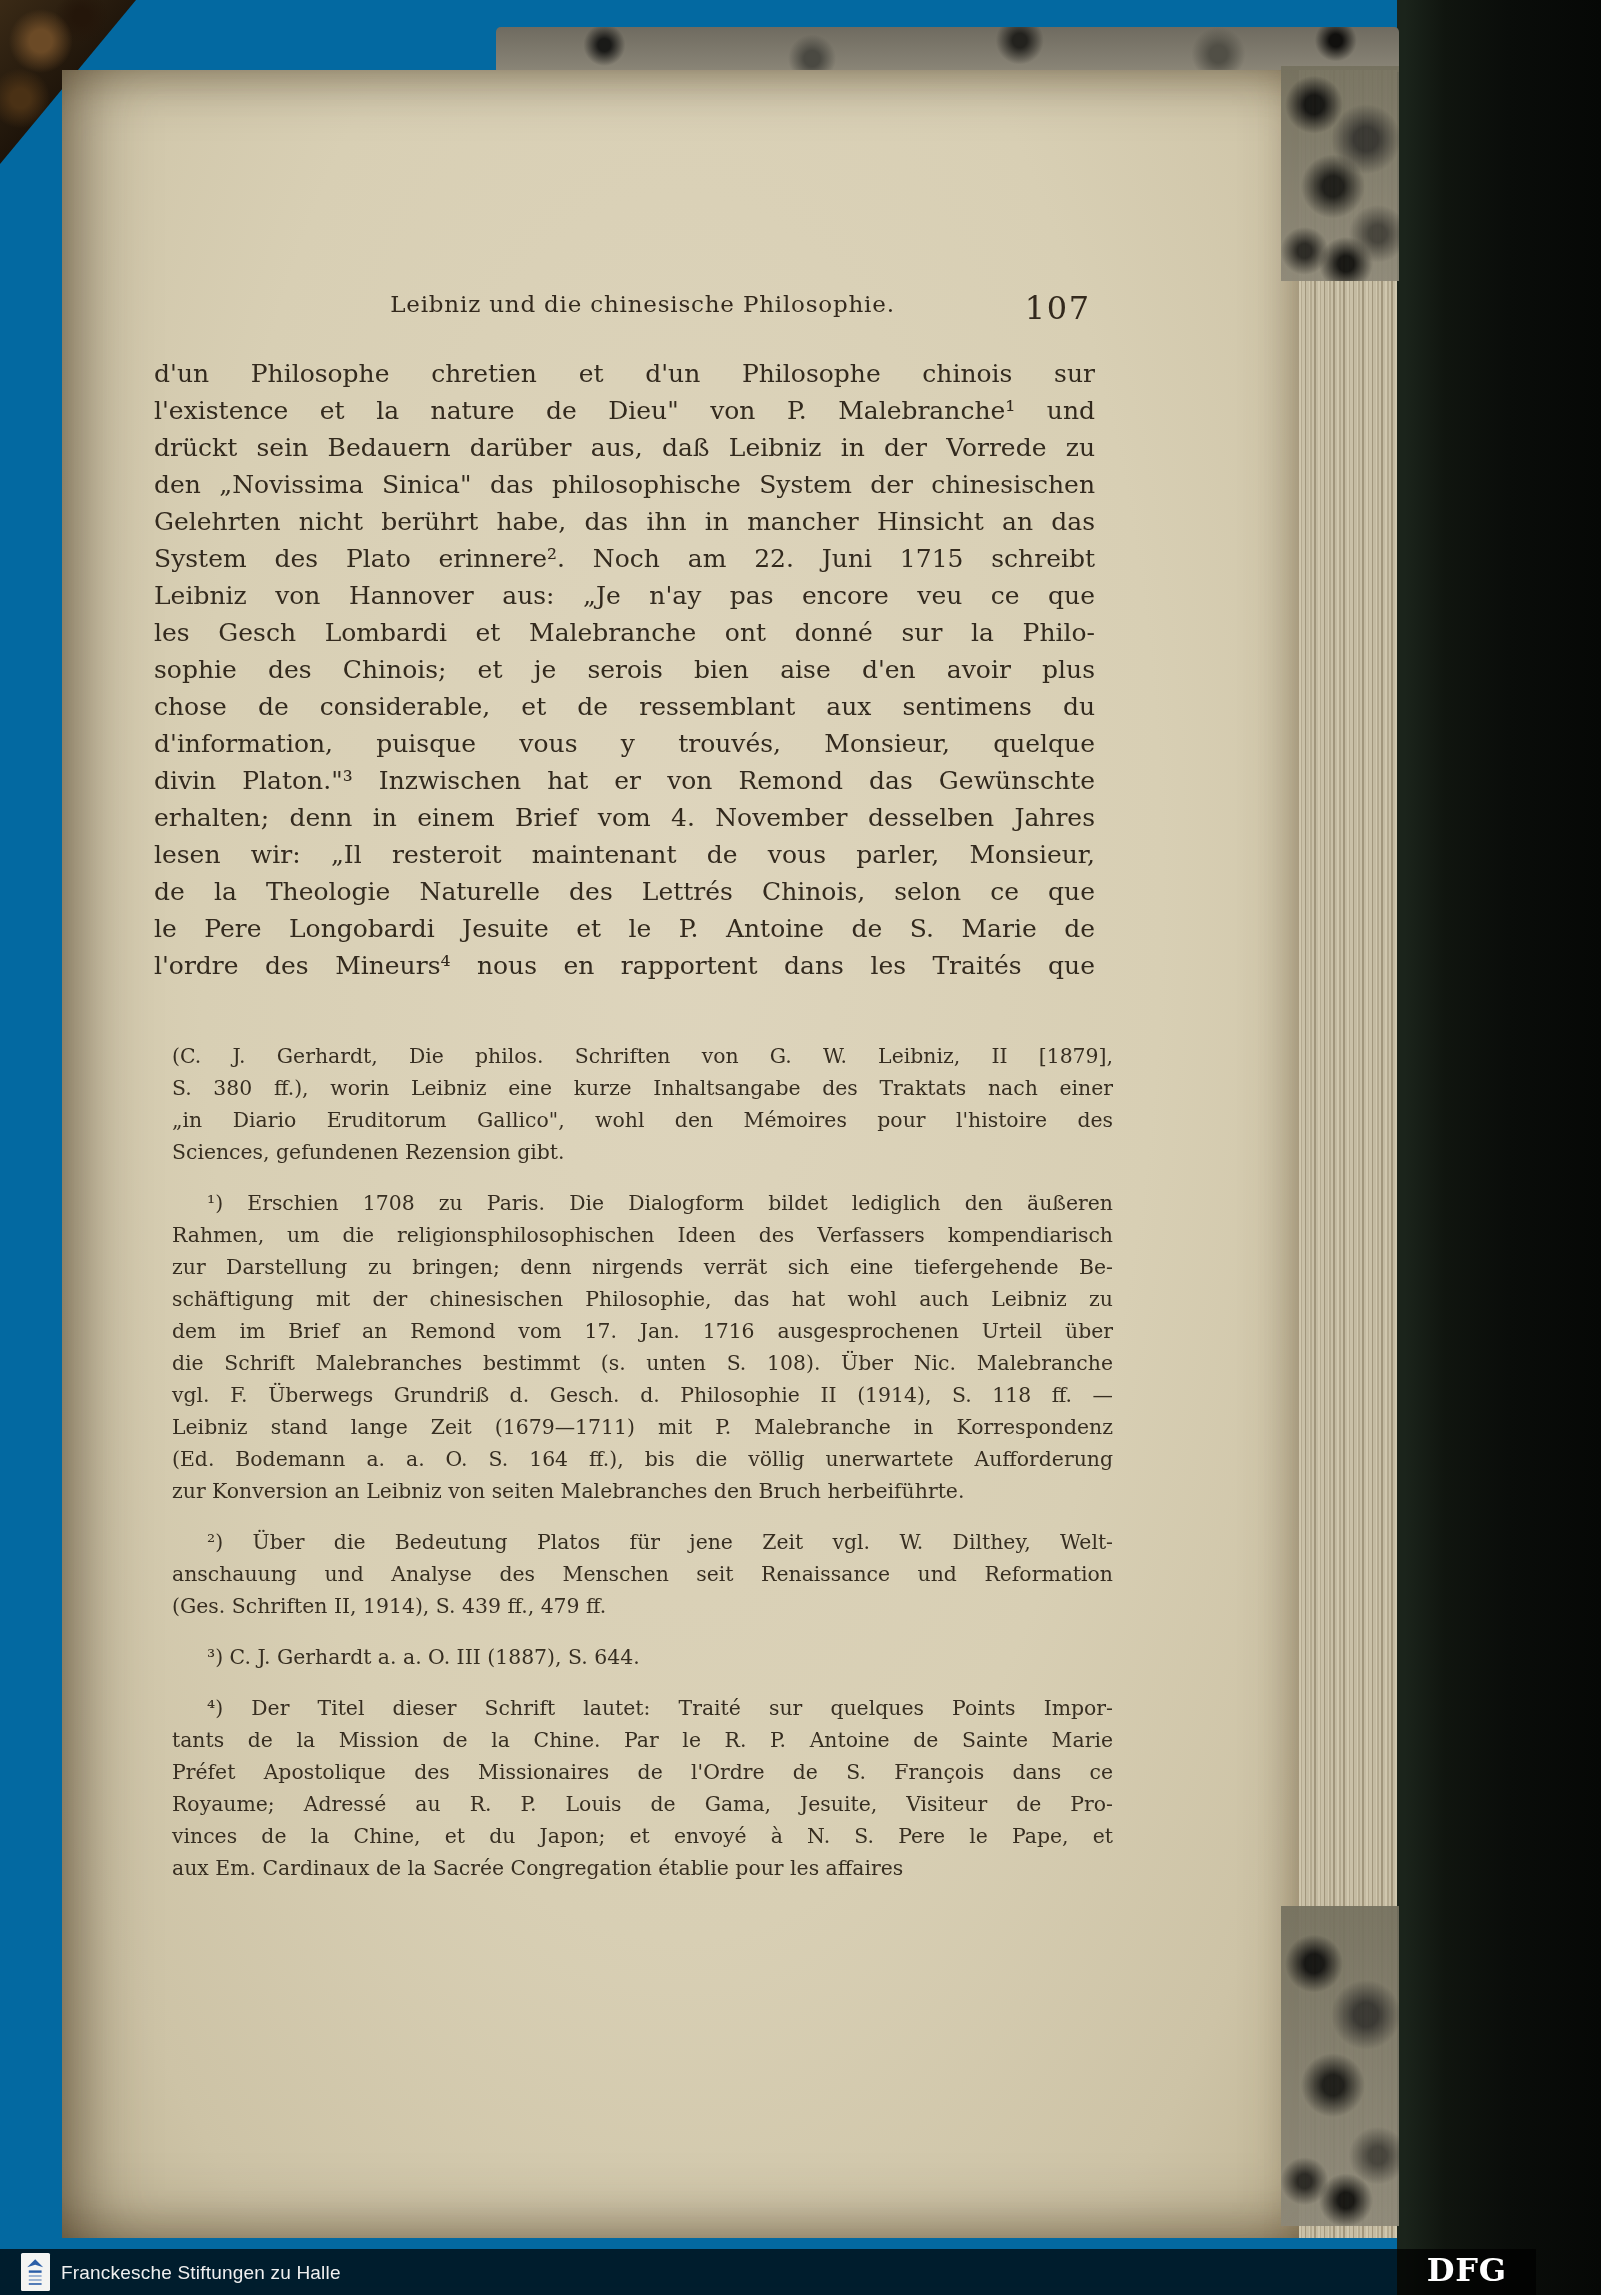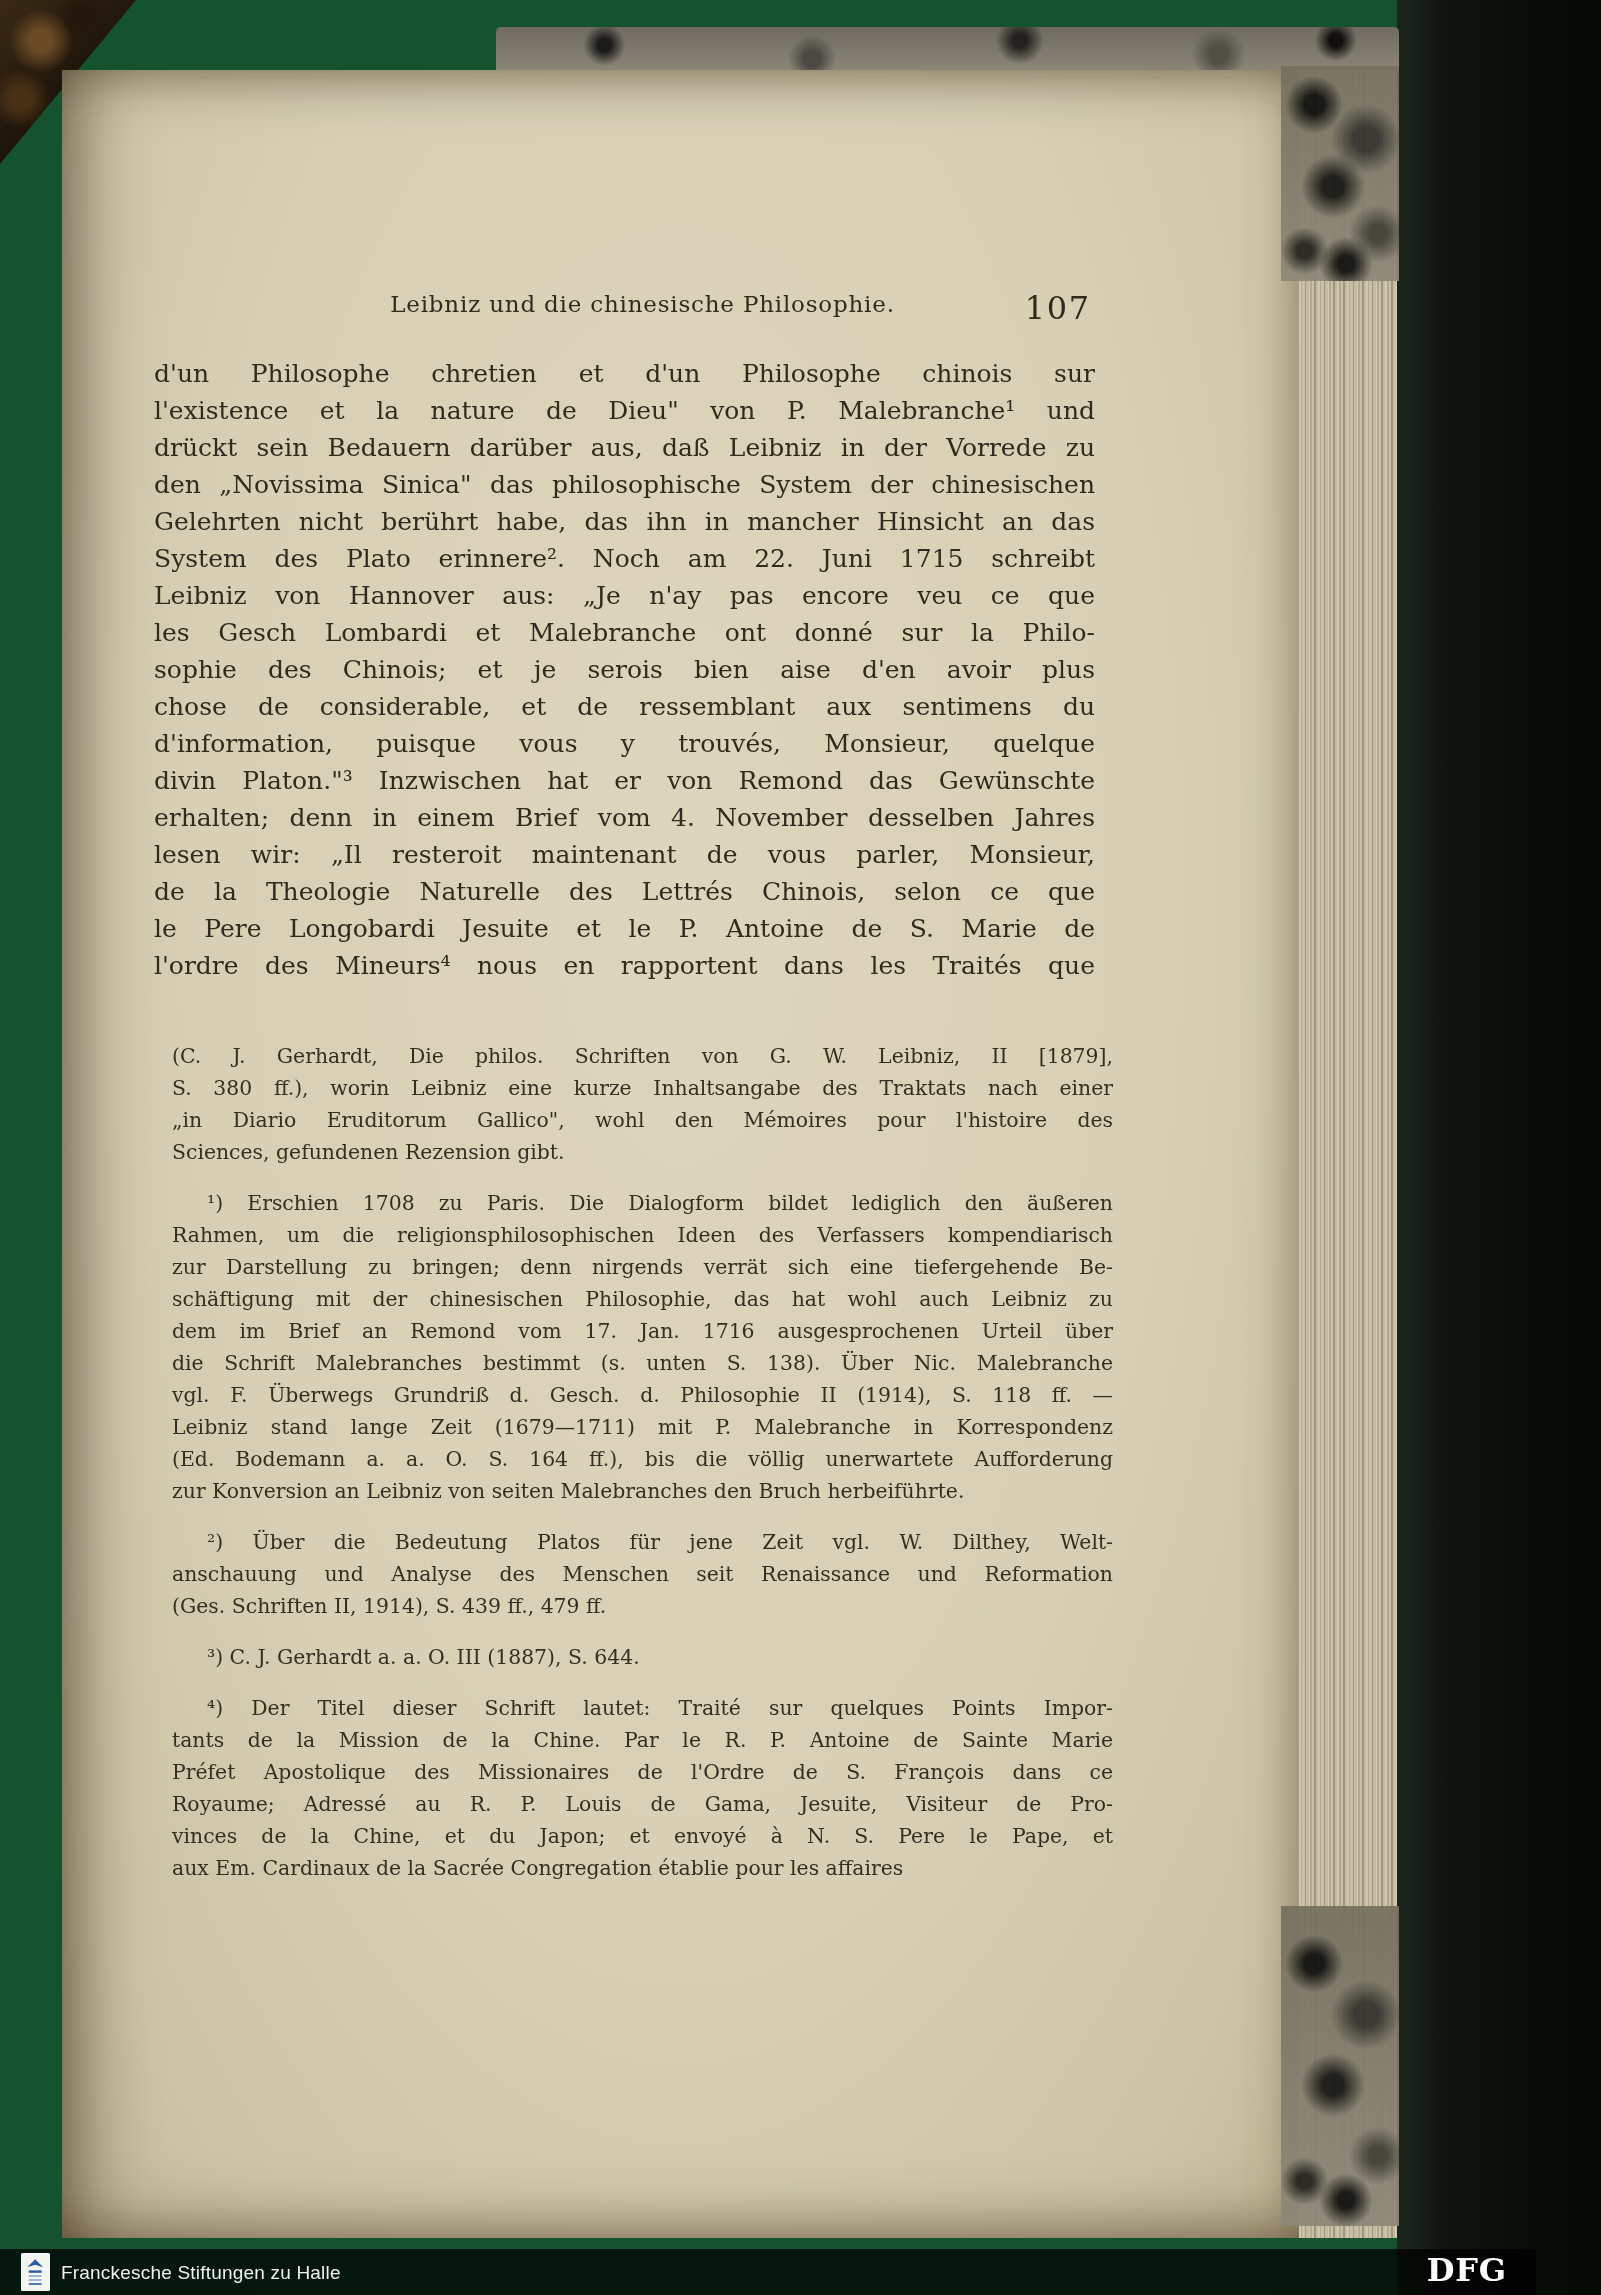--- a/index.html
+++ b/index.html
@@ -1,20 +1,20 @@
 <!DOCTYPE html>
 <html style="font-size:13px"><head>
 <meta charset="utf-8">
 <style>
   html, body { margin: 0; padding: 0; background: #000; }
   body {
     width: 1601px; height: 2295px; position: relative; overflow: hidden;
     font-family: "DejaVu Serif", serif;
   }
-  .stage { position: absolute; inset: 0; background: #14532d; }
+  .stage { position: absolute; inset: 0; background: #0369a1; }
 
   
   .corner-leather {
     position: absolute; left: 0; top: 0; width: 136px; height: 164px;
     background:
       radial-gradient(circle at 30% 25%, #6b4a26 0 11.2px, transparent 32px),
       radial-gradient(circle at 60% 10%, #24160a 0 8px, transparent 27px),
       radial-gradient(circle at 15% 60%, #4a3115 0 9.6px, transparent 30px),
       linear-gradient(135deg, #3a2a16, #120b05 75%);
     clip-path: polygon(0 0, 100% 0, 0 100%);
@@ -154,21 +154,21 @@
           <div class="line">S. 380 ff.), worin Leibniz eine kurze Inhaltsangabe des Traktats nach einer</div>
           <div class="line">„in Diario Eruditorum Gallico", wohl den Mémoires pour l'histoire des</div>
           <div class="line last">Sciences, gefundenen Rezension gibt.</div>
         </div>
         <div class="para indent">
           <div class="line first">¹) Erschien 1708 zu Paris. Die Dialogform bildet lediglich den äußeren</div>
           <div class="line">Rahmen, um die religionsphilosophischen Ideen des Verfassers kompendiarisch</div>
           <div class="line">zur Darstellung zu bringen; denn nirgends verrät sich eine tiefergehende Be-</div>
           <div class="line">schäftigung mit der chinesischen Philosophie, das hat wohl auch Leibniz zu</div>
           <div class="line">dem im Brief an Remond vom 17. Jan. 1716 ausgesprochenen Urteil über</div>
-          <div class="line">die Schrift Malebranches bestimmt (s. unten S. 138). Über Nic. Malebranche</div>
+          <div class="line">die Schrift Malebranches bestimmt (s. unten S. 108). Über Nic. Malebranche</div>
           <div class="line">vgl. F. Überwegs Grundriß d. Gesch. d. Philosophie II (1914), S. 118 ff. —</div>
           <div class="line">Leibniz stand lange Zeit (1679—1711) mit P. Malebranche in Korrespondenz</div>
           <div class="line">(Ed. Bodemann a. a. O. S. 164 ff.), bis die völlig unerwartete Aufforderung</div>
           <div class="line last">zur Konversion an Leibniz von seiten Malebranches den Bruch herbeiführte.</div>
         </div>
         <div class="para indent">
           <div class="line first">²) Über die Bedeutung Platos für jene Zeit vgl. W. Dilthey, Welt-</div>
           <div class="line">anschauung und Analyse des Menschen seit Renaissance und Reformation</div>
           <div class="line last">(Ges. Schriften II, 1914), S. 439 ff., 479 ff.</div>
         </div>

